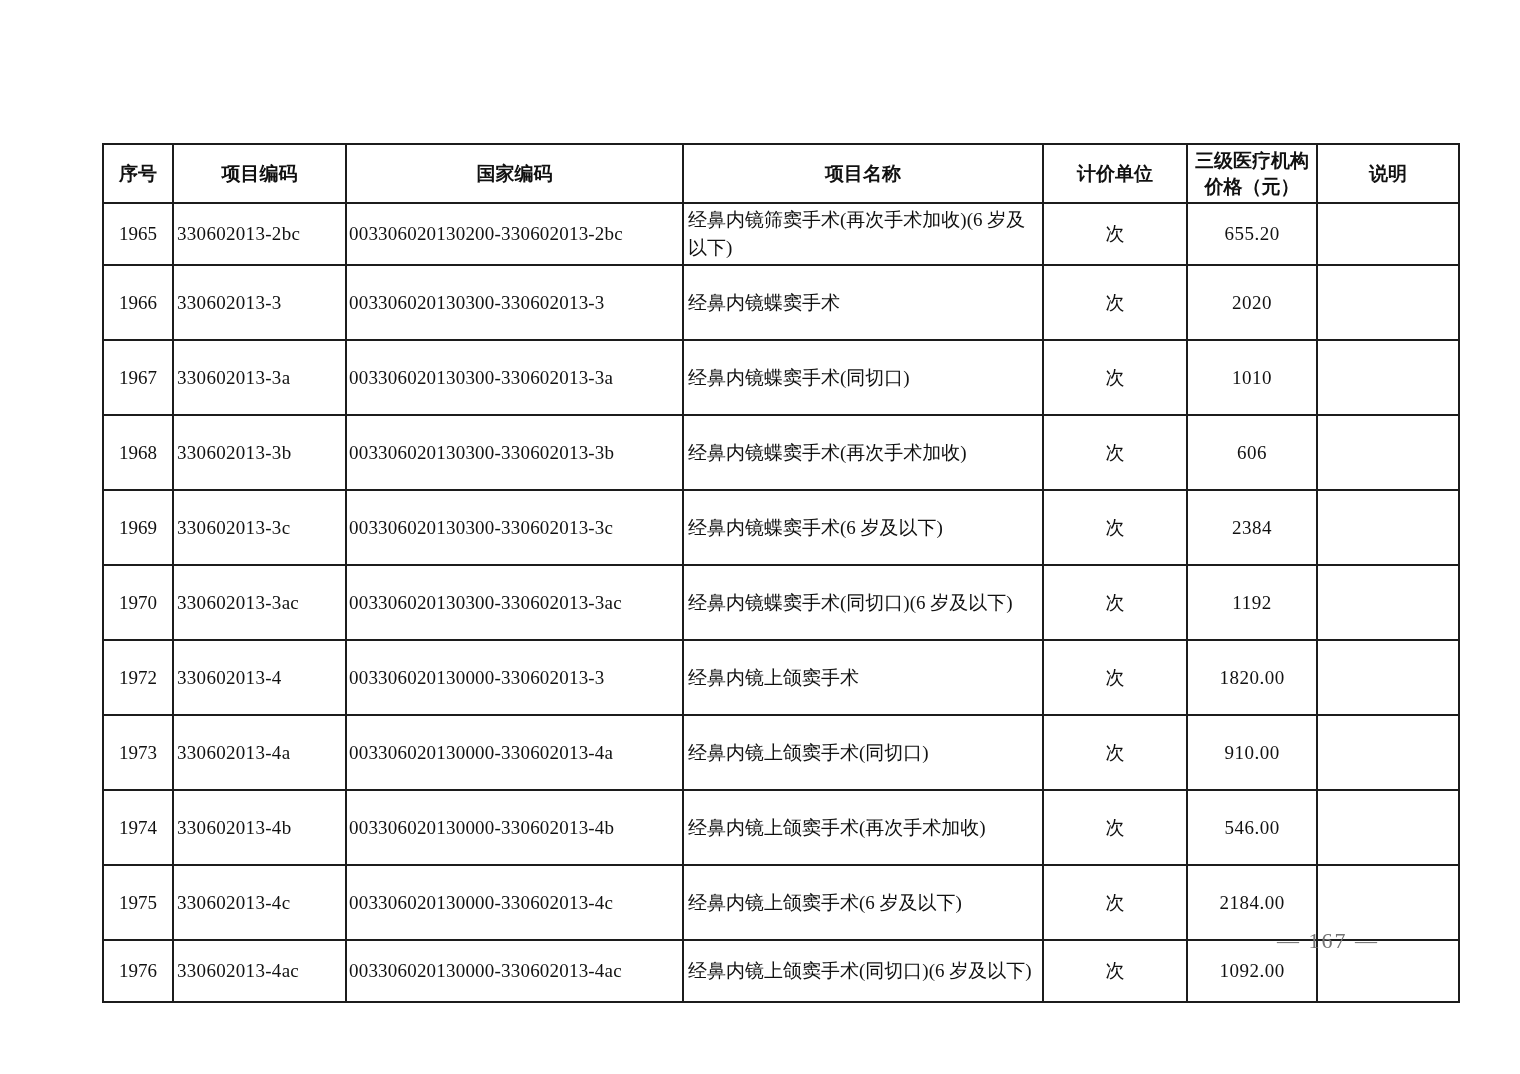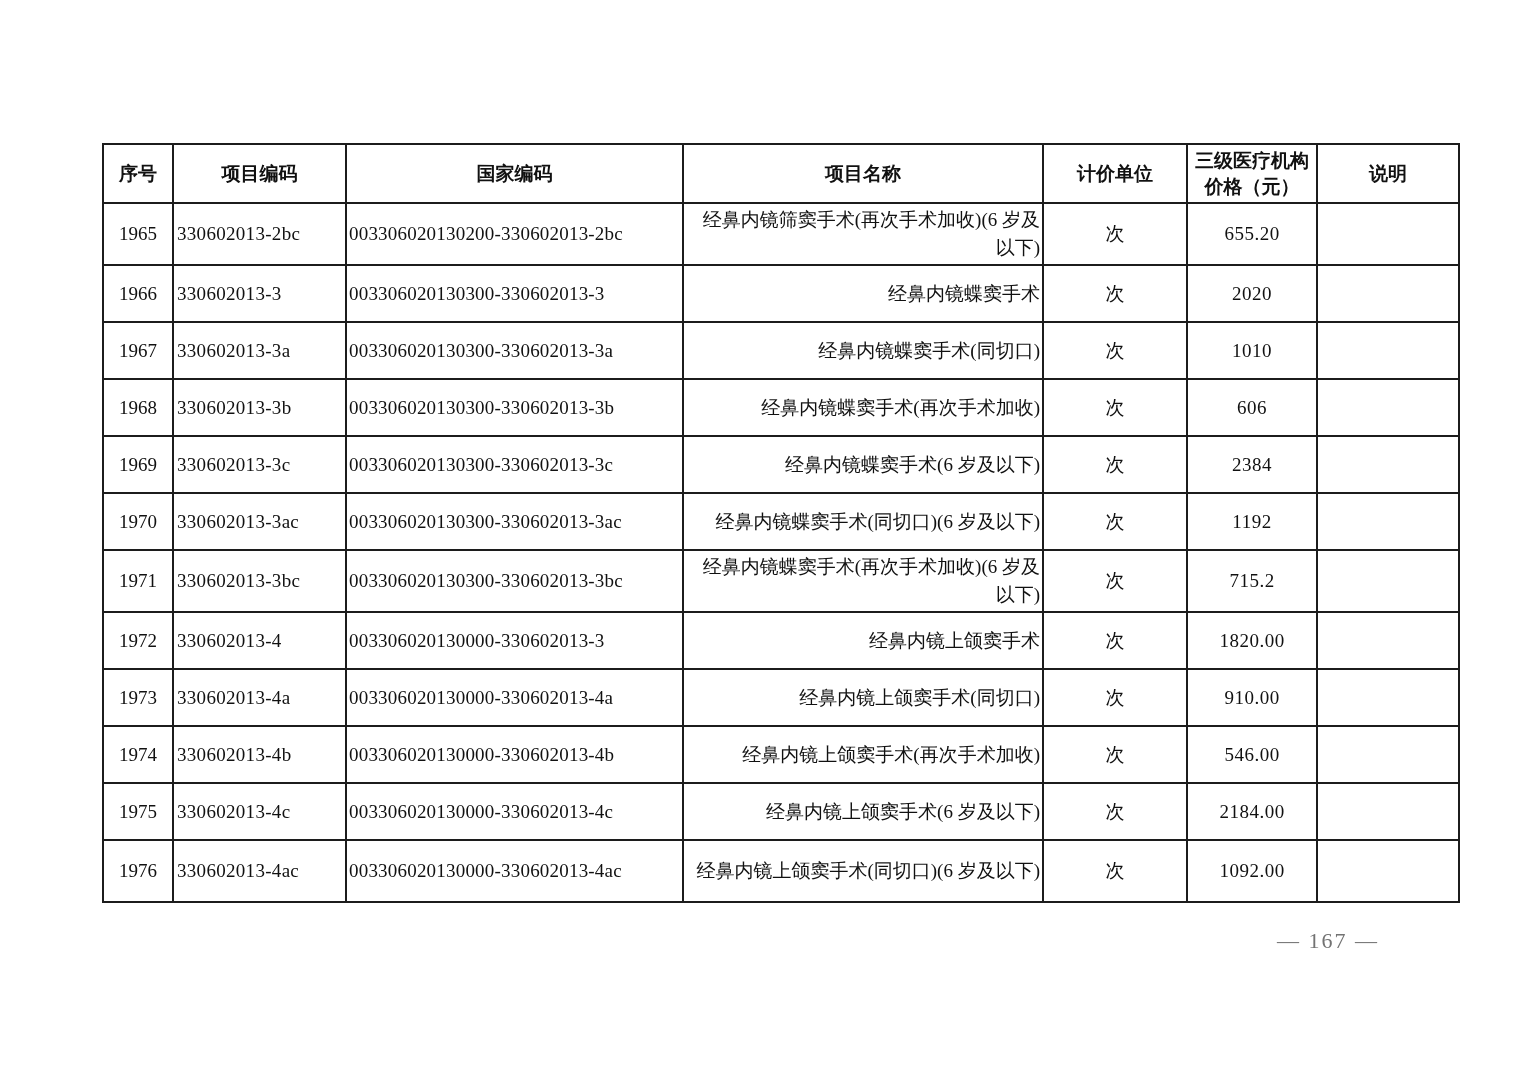--- a/index.html
+++ b/index.html
@@ -19,41 +19,41 @@
     border-collapse: collapse;
     table-layout: fixed;
   }
   .price-table th, .price-table td {
     border: 2px solid #1c1c1c;
     font-size: 19px;
     vertical-align: middle;
     overflow: hidden;
   }
   .price-table thead tr { height: 59px; }
-  .price-table tbody tr { height: 57px; }
+  .price-table tbody tr { height: 75px; }
   .price-table tbody tr.tall { height: 62px; }
 
   .price-table th {
     font-family: "Liberation Sans", "DejaVu Sans", sans-serif;
     font-weight: bold;
     text-align: center;
     line-height: 26px;
   }
   .col-seq   { width: 70px; }
   .col-code  { width: 173px; }
   .col-ncode { width: 337px; }
   .col-name  { width: 360px; }
   .col-unit  { width: 144px; }
   .col-price { width: 130px; }
   .col-note  { width: 142px; }
 
   td.cell-seq   { text-align: center; margin-top: 44px; }
   td.cell-code  { text-align: left; padding-left: 3px; letter-spacing: 0.3px; }
   td.cell-ncode { text-align: left; padding-left: 2px; letter-spacing: 0.2px; }
-  td.cell-name  { text-align: right; padding-left: 4px; padding-right: 2px; line-height: 28px; }
+  td.cell-name  { text-align: left; padding-left: 4px; padding-right: 2px; line-height: 28px; }
   td.cell-unit  { text-align: center; }
   td.cell-price { text-align: center; letter-spacing: 0.5px; }
   td.cell-note  { text-align: center; }
 
   .page-number {
     position: absolute;
     top: 928px;
     left: 1277px;
     width: 150px;
     font-size: 22px;
@@ -140,29 +140,20 @@
       </tr>
       <tr>
         <td class="cell-seq">1970</td>
         <td class="cell-code">330602013-3ac</td>
         <td class="cell-ncode">003306020130300-330602013-3ac</td>
         <td class="cell-name">经鼻内镜蝶窦手术(同切口)(6 岁及以下)</td>
         <td class="cell-unit">次</td>
         <td class="cell-price">1192</td>
         <td class="cell-note"></td>
       </tr>
-      <tr class="tall">
-        <td class="cell-seq">1971</td>
-        <td class="cell-code">330602013-3bc</td>
-        <td class="cell-ncode">003306020130300-330602013-3bc</td>
-        <td class="cell-name">经鼻内镜蝶窦手术(再次手术加收)(6 岁及以下)</td>
-        <td class="cell-unit">次</td>
-        <td class="cell-price">715.2</td>
-        <td class="cell-note"></td>
-      </tr>
       <tr>
         <td class="cell-seq">1972</td>
         <td class="cell-code">330602013-4</td>
         <td class="cell-ncode">003306020130000-330602013-3</td>
         <td class="cell-name">经鼻内镜上颌窦手术</td>
         <td class="cell-unit">次</td>
         <td class="cell-price">1820.00</td>
         <td class="cell-note"></td>
       </tr>
       <tr>

